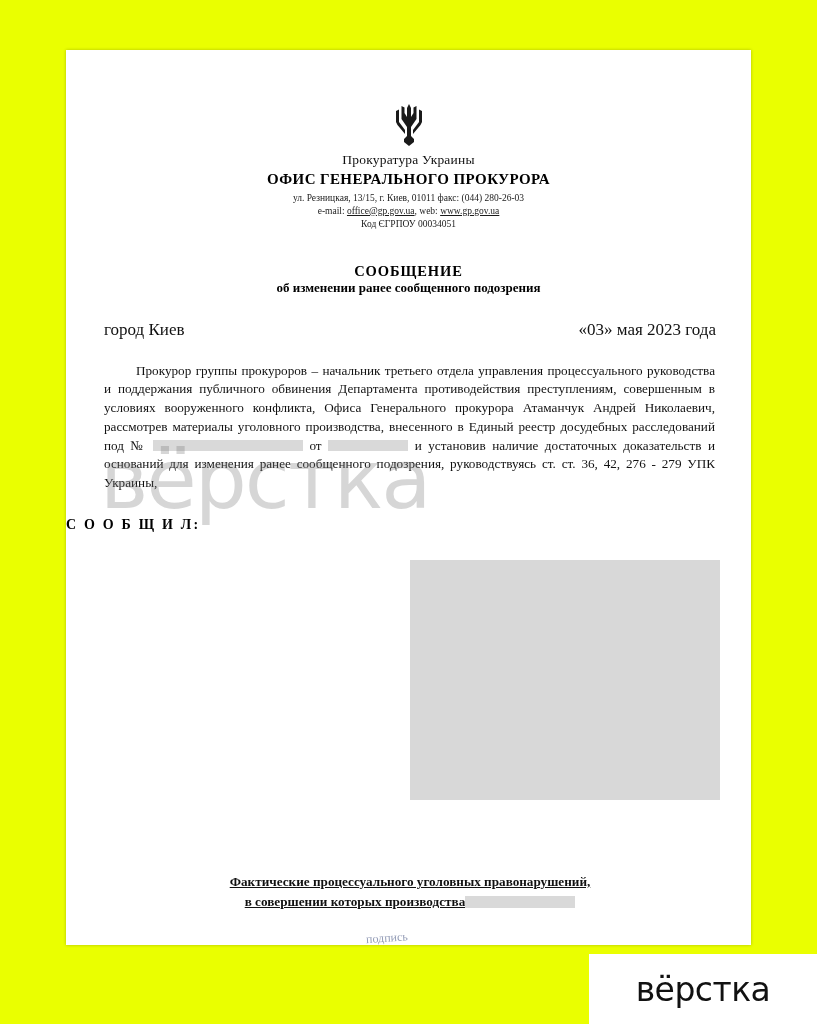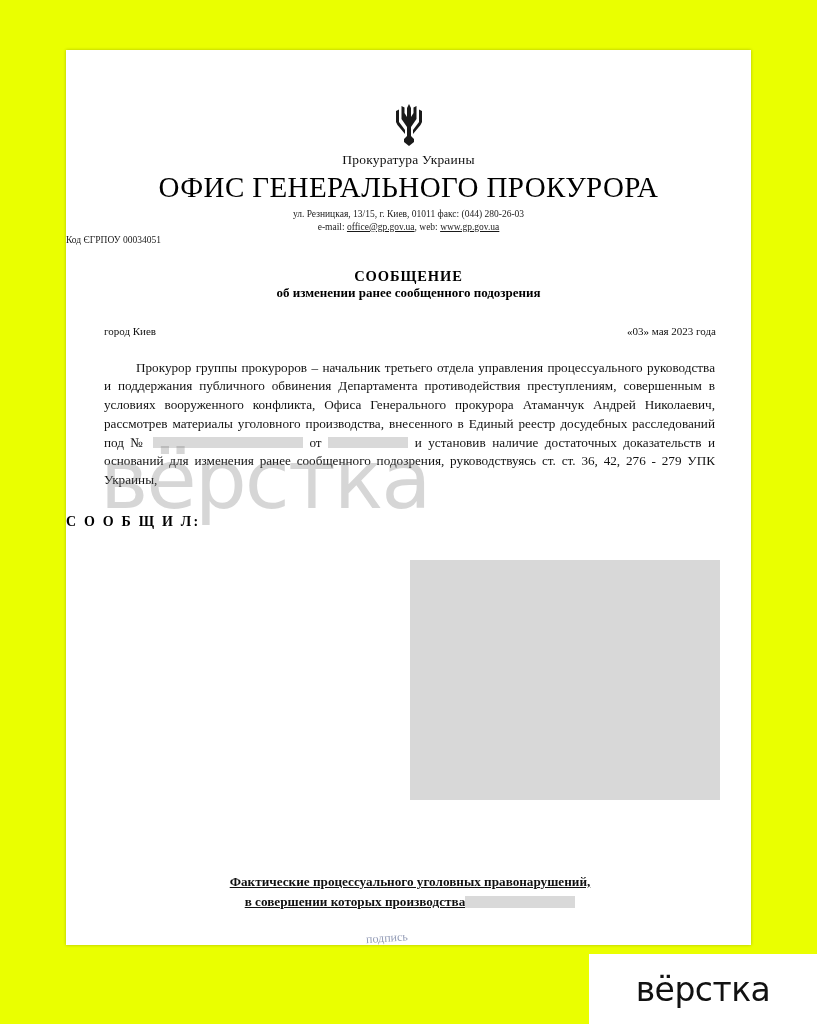--- a/index.html
+++ b/index.html
@@ -53,65 +53,65 @@
 
   .org-line1 {
     text-align: center;
     font-size: 13.5px;
     color: #111;
     margin-top: 4px;
     letter-spacing: 0.2px;
   }
   .org-line2 {
     text-align: center;
-    font-size: 29px;
-    font-weight: normal;
+    font-size: 15px;
+    font-weight: bold;
     color: #000;
     letter-spacing: 0.4px;
     margin-top: 3px;
   }
   .org-addr {
     text-align: center;
     font-size: 9.5px;
     color: #1a1a1a;
     margin-top: 4px;
     line-height: 1.35;
   }
   .org-addr .u { text-decoration: underline; }
   .org-code {
-    text-align: left;
+    text-align: center;
     font-size: 9.5px;
     color: #1a1a1a;
     margin-top: 1px;
   }
 
   
   .title {
     text-align: center;
     font-size: 14.5px;
     font-weight: bold;
     letter-spacing: 0.9px;
-    margin-top: 23px;
+    margin-top: 34px;
     color: #000;
   }
   .subtitle {
     text-align: center;
     font-size: 13px;
     font-weight: bold;
     margin-top: 0;
     color: #000;
   }
 
   
   .placedate {
     margin-top: 24px;
     padding: 0 35px 0 38px;
     display: flex;
     justify-content: space-between;
-    font-size: 11px;
+    font-size: 17px;
     color: #111;
   }
 
   
   .body-par {
     margin-top: 22px;
     padding: 0 36px 0 38px;
     font-size: 13.2px;
     line-height: 1.42;
     text-align: justify;

